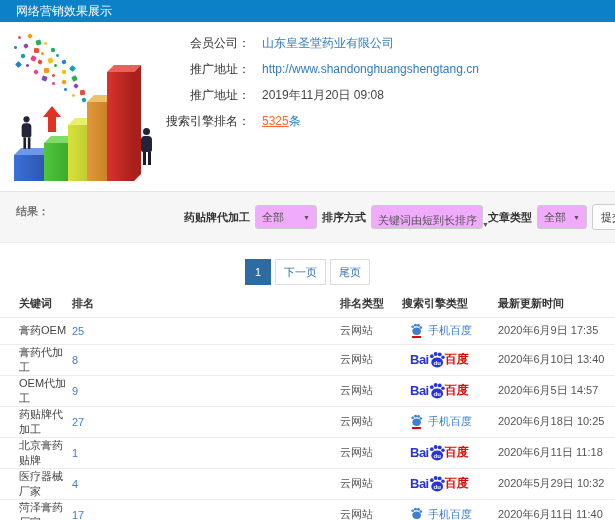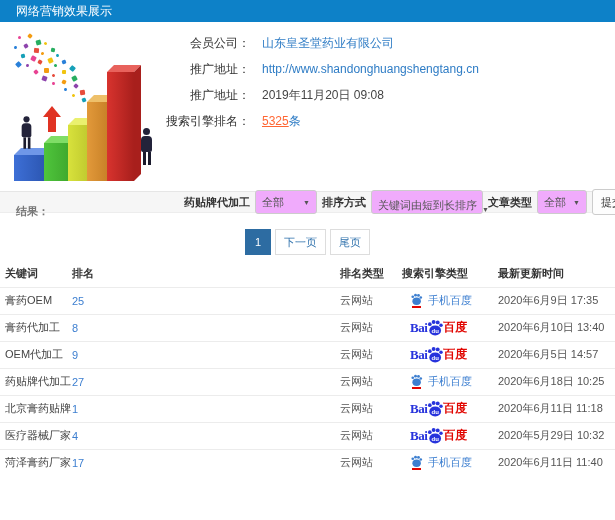--- a/index.html
+++ b/index.html
@@ -45,21 +45,21 @@
   .info-rows { position:absolute; left:150px; top:8px; right:0; }
   .info-row { display:flex; align-items:center; height:26px; font-size:12px; }
   .info-row .lbl { width:100px; text-align:right; color:#333; }
   .info-row .val { margin-left:12px; color:#444; }
   .info-row .val.link { color:#2e7cc5; cursor:pointer; }
   .rank-num { color:#ff6633;text-decoration:underline; }
   .rank-unit { color:#2e7cc5; }
 
   
   .filter-bar {
-    position:relative; height:22px; background:#f6f6f6;
+    position:relative; height:52px; background:#f6f6f6;
     border-top:1px solid #e6e6e6; border-bottom:1px solid #ededed;
   }
   .result-label { position:absolute; left:16px; top:12px; font-size:11px; font-weight:bold; color:#777; }
   .filter-controls {
     position:absolute; right:-23px; top:0; height:100%;
     display:flex; align-items:center; gap:5px; white-space:nowrap;
   }
   .fl-label { font-size:11px; font-weight:bold; color:#333; }
   .select {
     height:24px; background:#f0abfc; border:1px solid #ccc; border-radius:3px;
@@ -82,26 +82,26 @@
   .page-btn {
     min-width:26px; padding:0 8px; line-height:24px; text-align:center;
     border:1px solid #ddd; background:#fff; color:#3173ad; font-size:11px; cursor:pointer;
   }
   .page-btn.active { background:#2d6ca2; border-color:#2d6ca2; color:#fff; }
 
   
   table.data-table { width:100%; border-collapse:collapse; table-layout:fixed; margin-top:6px; font-size:11px; }
   .data-table th { height:26px; text-align:left; font-weight:bold; color:#333; }
   .data-table td { height:27px; border-top:1px solid #ececec; color:#555; }
-  .data-table th:first-child, .data-table td:first-child { padding-left:5px; }
+  .data-table th:first-child, .data-table td:first-child { padding-left:19px; }
   td.c-keyword { color:#444; }
   td.c-rank a { color:#3d7fd0; text-decoration:none; cursor:pointer; }
   td.c-engine { padding-left:8px; }
   .baidu-logo { display:inline-flex; align-items:center; }
-  .baidu-logo .bai { color:#2733dc; font-size:13px; font-weight:bold; letter-spacing:-.5px;font-family:Liberation Serif, serif; }
+  .baidu-logo .bai { color:#2733dc; font-size:13px; font-weight:bold; letter-spacing:-.5px; }
   .baidu-logo .pawwrap { margin:0 -1px; display:inline-flex; }
   .baidu-logo .cn { color:#e10601; font-size:12px; font-weight:bold; }
   .mobile-baidu { display:inline-flex; align-items:center; color:#3d7fd0;font-family:Liberation Serif, serif; }
   .mobile-baidu .mpaw { display:inline-flex; flex-direction:column; align-items:center; margin-right:5px; }
   .mobile-baidu .redbar { display:block; width:9px; height:2px; background:#e10601; margin-top:0px; }
 </style>
 </head>
 <body>
 
 <div class="page">

